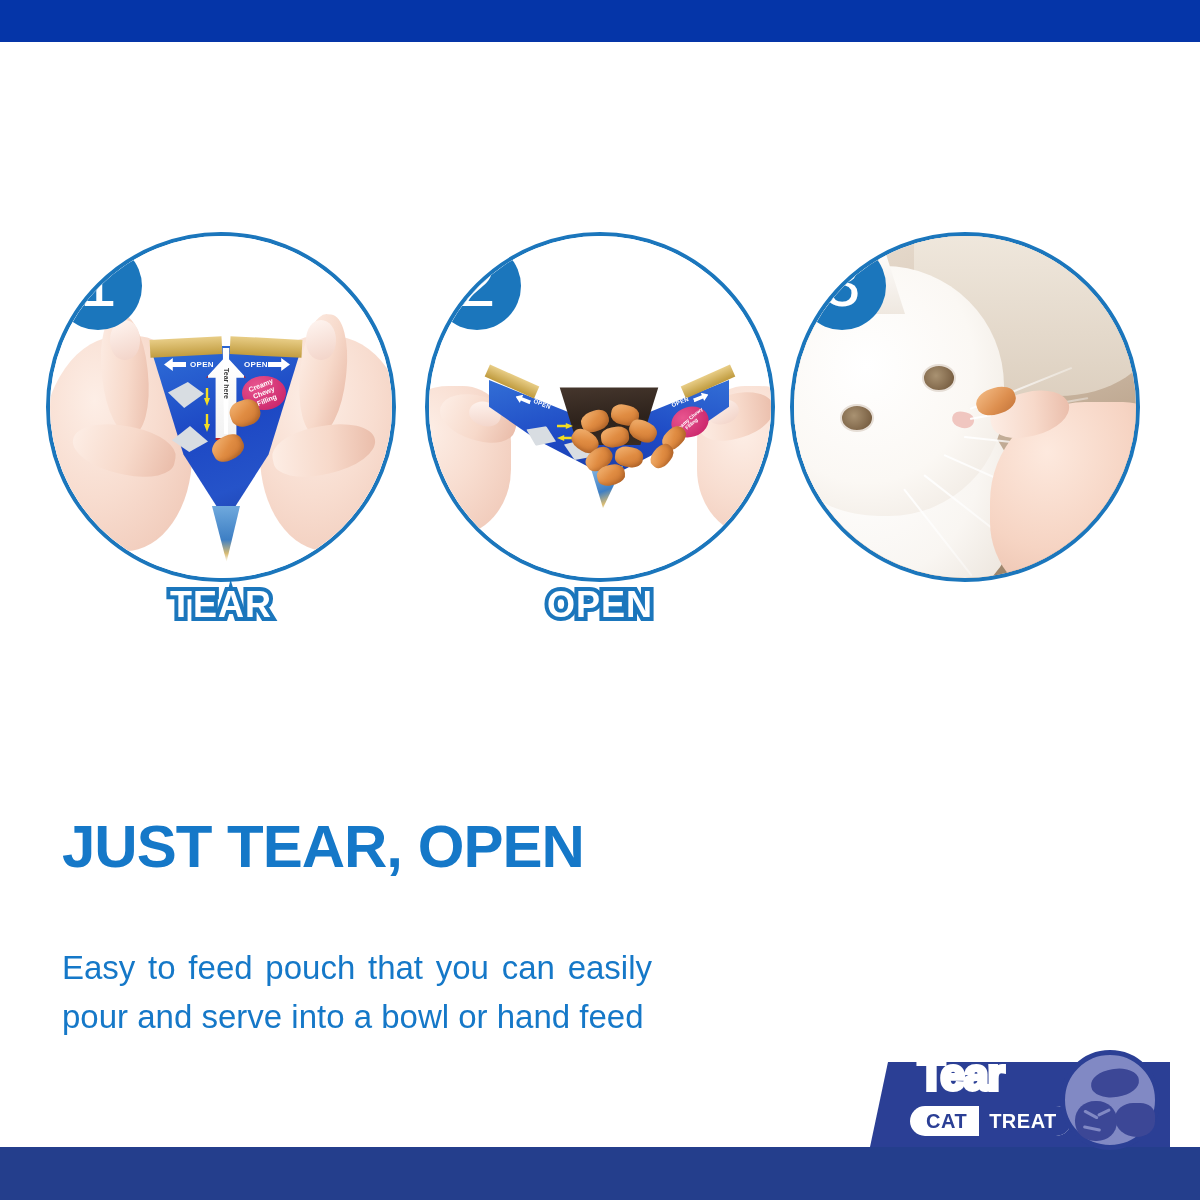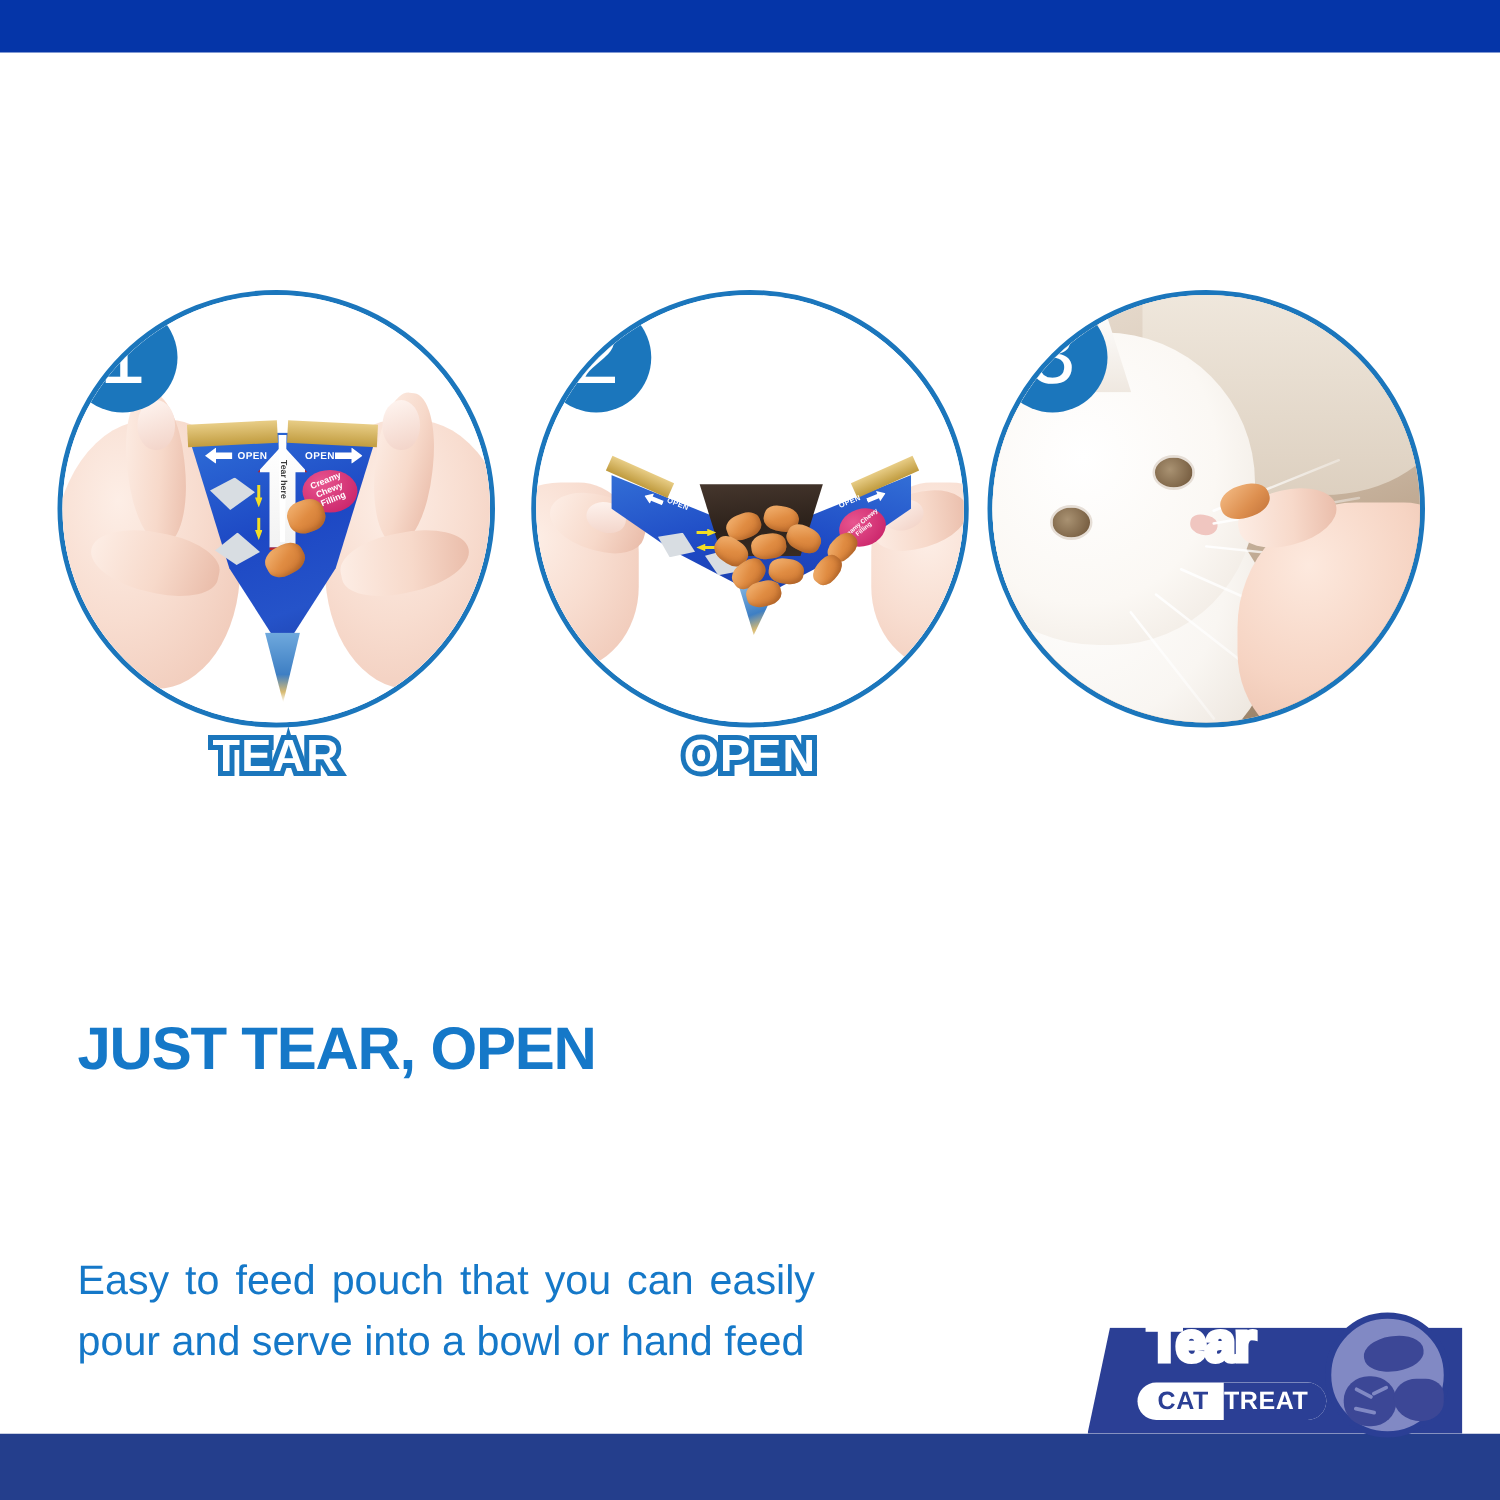--- a/index.html
+++ b/index.html
@@ -239,25 +239,25 @@
     background:linear-gradient(150deg,#f4bc86,#dd8f4f 60%,#c4743a);
     border-radius:45%;
     transform:rotate(-18deg);
     z-index:4;
   }
 
   
   .headline {
     position:absolute; left:62px; top:812px; width:700px;
     color:#1578c8;
-    font-size:48px; font-weight:bold; line-height:1.18;
+    font-size:60px; font-weight:bold; line-height:1.18;
     letter-spacing:-1px;
   }
   .bodytext {
-    position:absolute; left:62px; top:1000px; width:590px;
+    position:absolute; left:62px; top:944px; width:590px;
     color:#1578c8;
     font-size:33px; line-height:1.48;
     text-align:justify;
   }
 
   
   .brand {
     position:absolute; left:870px; top:1062px; width:330px; height:85px;
   }
   .brand-banner {
@@ -276,21 +276,21 @@
     position:absolute; left:40px; top:44px;
     height:30px; display:flex; align-items:stretch;
     background:#ffffff; border-radius:15px;
     padding:0; overflow:hidden; z-index:3;
   }
   .brand-cat {
     display:flex; align-items:center; padding:0 12px 0 16px;
     color:#2b3f95; font-size:20px; font-weight:bold; letter-spacing:.5px;
   }
   .brand-treat {
-    display:flex; align-items:center; padding:0 14px 0 0;
+    display:flex; align-items:center; padding:0 14px 0 10px;
     background:#2b3f95; color:#ffffff; font-size:20px; font-weight:bold;
     letter-spacing:.5px;
   }
   .brand-icon {
     position:absolute; left:190px; top:-12px; width:100px; height:100px;
     border-radius:50%; background:#8189c4;
     border:5px solid #2b3f95; z-index:4;
   }
   .bi-piece { position:absolute; background:#3c4796; border-radius:48%; }
   .bi-line  { position:absolute; background:#8189c4; height:3px; border-radius:2px; }

